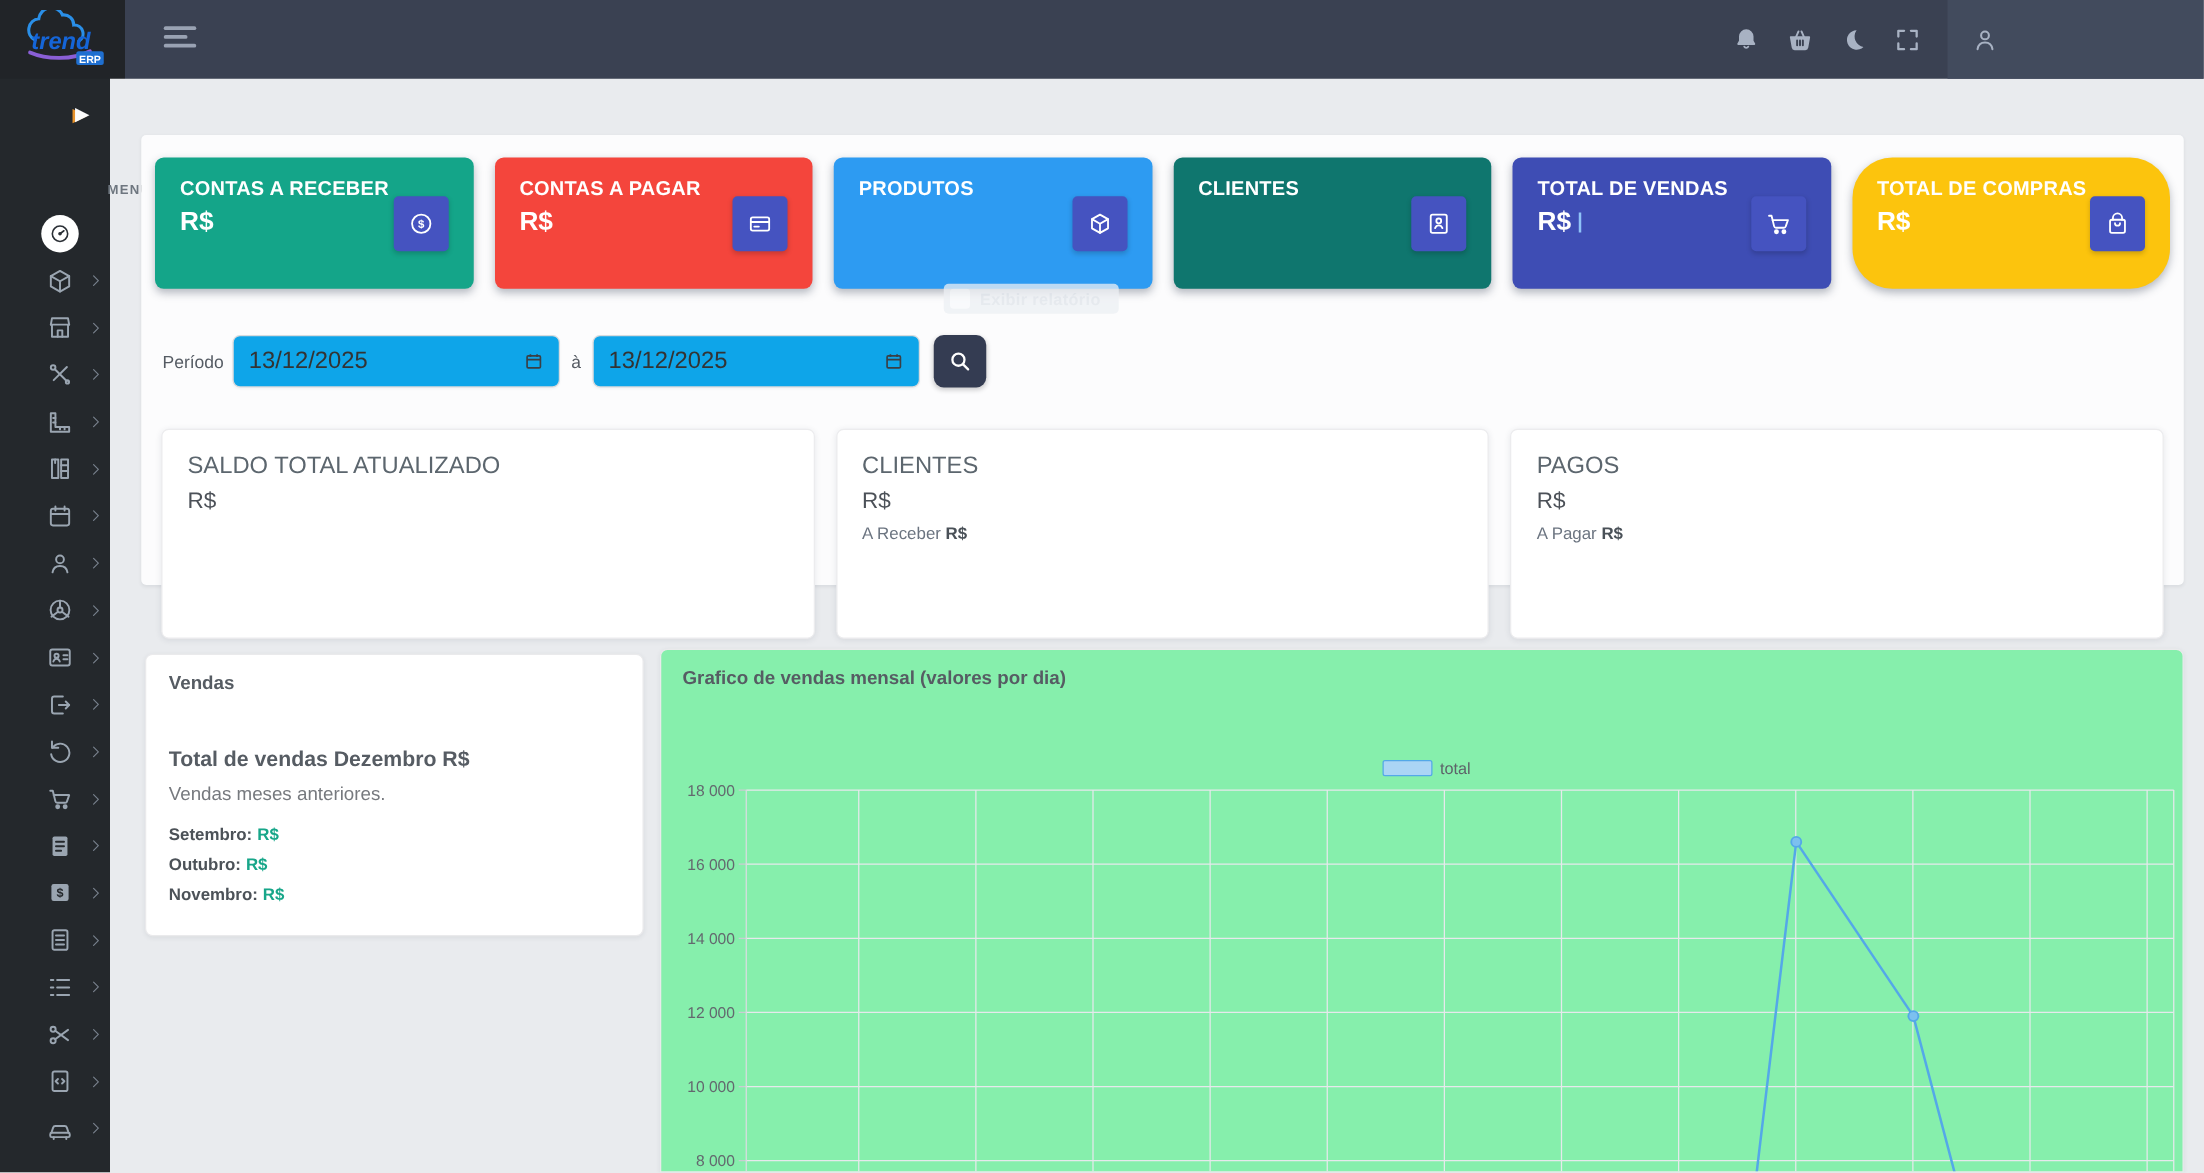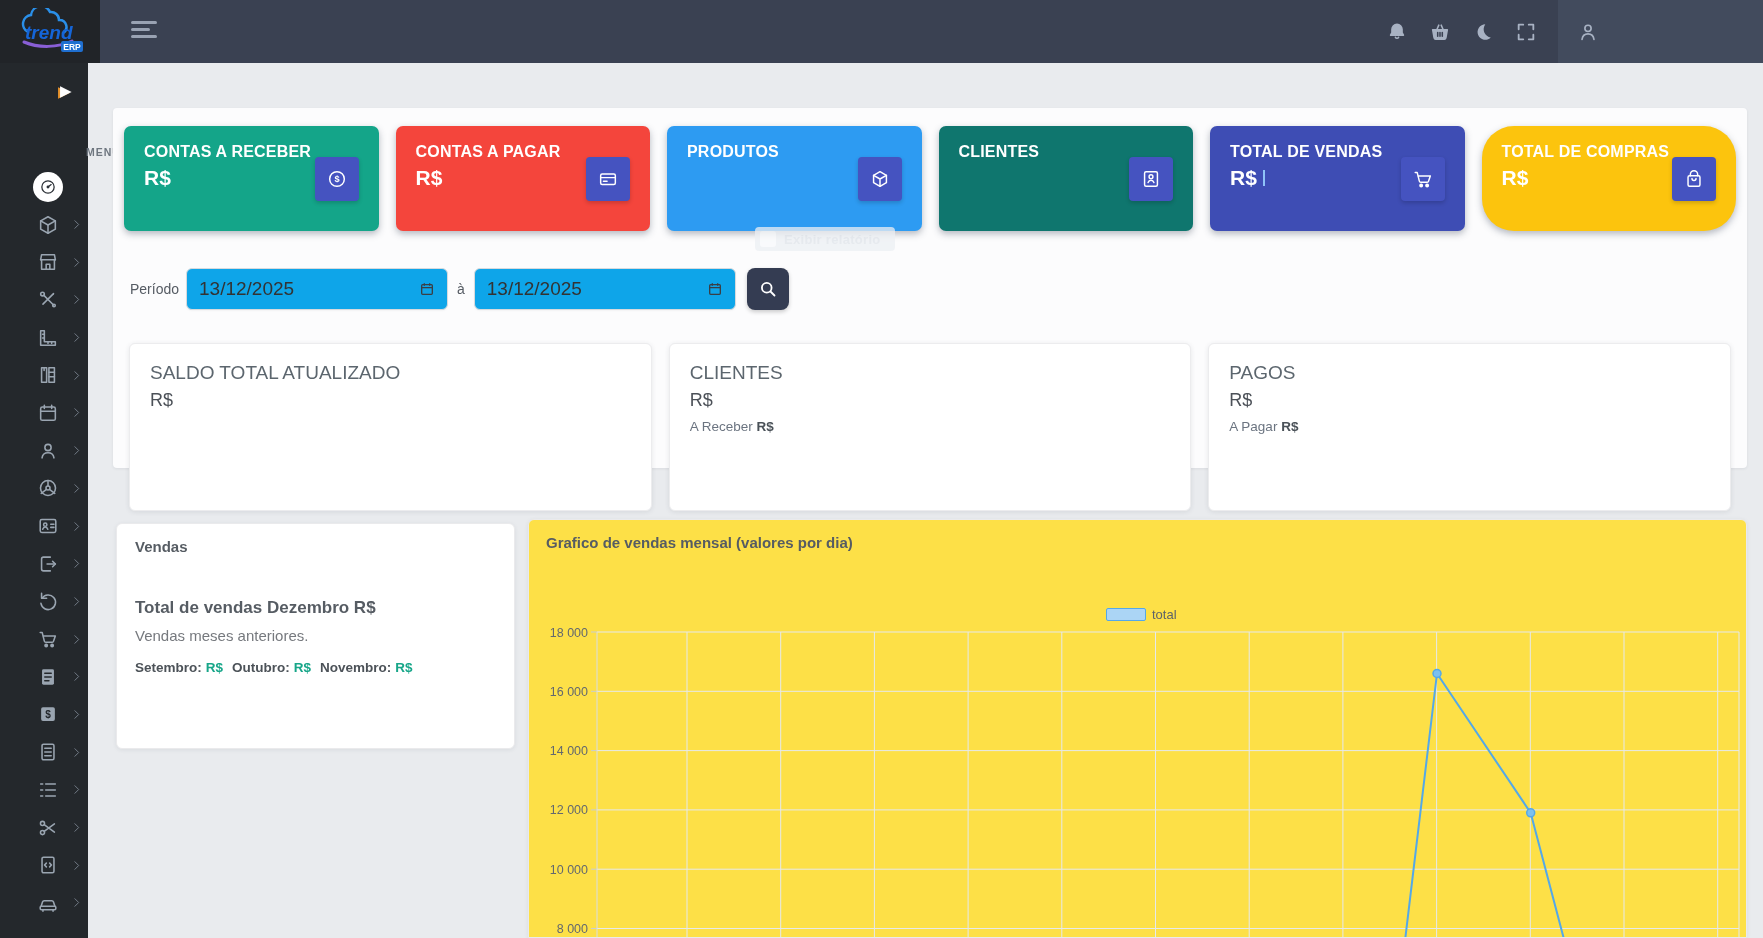--- a/index.html
+++ b/index.html
@@ -53,25 +53,25 @@
   .icard .it{position:absolute;left:20px;top:18px;font-size:19px;color:#5c666e;font-weight:500;}
   .icard .iv{position:absolute;left:20px;top:46px;font-size:18px;color:#4c5158;font-weight:500;}
   .icard .isub{position:absolute;left:20px;top:75px;font-size:13.5px;color:#6b7480;}
   .icard .isub b{color:#4a5158;}
   .icard .ibtn{position:absolute;left:12px;right:12px;bottom:17px;height:26px;background:#fdfdfd;border:1px solid #e8e8ea;border-radius:3px;font-size:12.5px;color:#6f7780;letter-spacing:.3px;display:flex;align-items:center;justify-content:center;cursor:pointer;font-family:inherit;}
 
   .vendas-card{position:absolute;left:116px;top:523px;width:399px;height:226px;background:#fff;border:1px solid #eaeaec;border-radius:6px;box-shadow:0 1px 4px rgba(40,50,70,.08);}
   .vendas-card .vt{position:absolute;left:18px;top:14px;font-size:15px;font-weight:bold;color:#565c63;}
   .vendas-card .vtotal{position:absolute;left:18px;top:74px;font-size:17px;font-weight:bold;color:#565c63;}
   .vendas-card .vsub{position:absolute;left:18px;top:103px;font-size:15px;color:#76797e;}
-  .vmonths{position:absolute;left:18px;top:136px;display:flex;flex-direction:row;gap:9px;justify-content:center;}
+  .vmonths{position:absolute;left:18px;top:136px;display:flex;flex-direction:column;gap:9px;justify-content:center;}
   .vm{font-size:13.5px;color:#4c5258;font-weight:bold;}
   .vm b{color:#17a689;margin-left:4px;}
 
-  .chart-card{position:absolute;left:528px;top:519px;width:1219px;height:419px;background:#fde047;border:1px solid #eaeaec;border-radius:6px 6px 0 0;overflow:hidden;box-shadow:0 1px 4px rgba(40,50,70,.08);}
+  .chart-card{position:absolute;left:528px;top:519px;width:1219px;height:419px;background:#86efac;border:1px solid #eaeaec;border-radius:6px 6px 0 0;overflow:hidden;box-shadow:0 1px 4px rgba(40,50,70,.08);}
   .chart-title{position:absolute;left:17px;top:14px;font-size:15px;font-weight:bold;color:#565c63;}
   .legend{position:absolute;left:577px;top:87px;display:flex;align-items:center;gap:6px;cursor:pointer;}
   .legend .lbox{width:40px;height:13px;background:#abd5f5;border:1px solid #54a8e8;border-radius:2px;}
   .legend .ltxt{font-size:13px;color:#5d6369;}
   .chart-svg{position:absolute;left:0;top:100px;}
 </style>
 </head>
 <body>
 
 <div class="sidebar">

